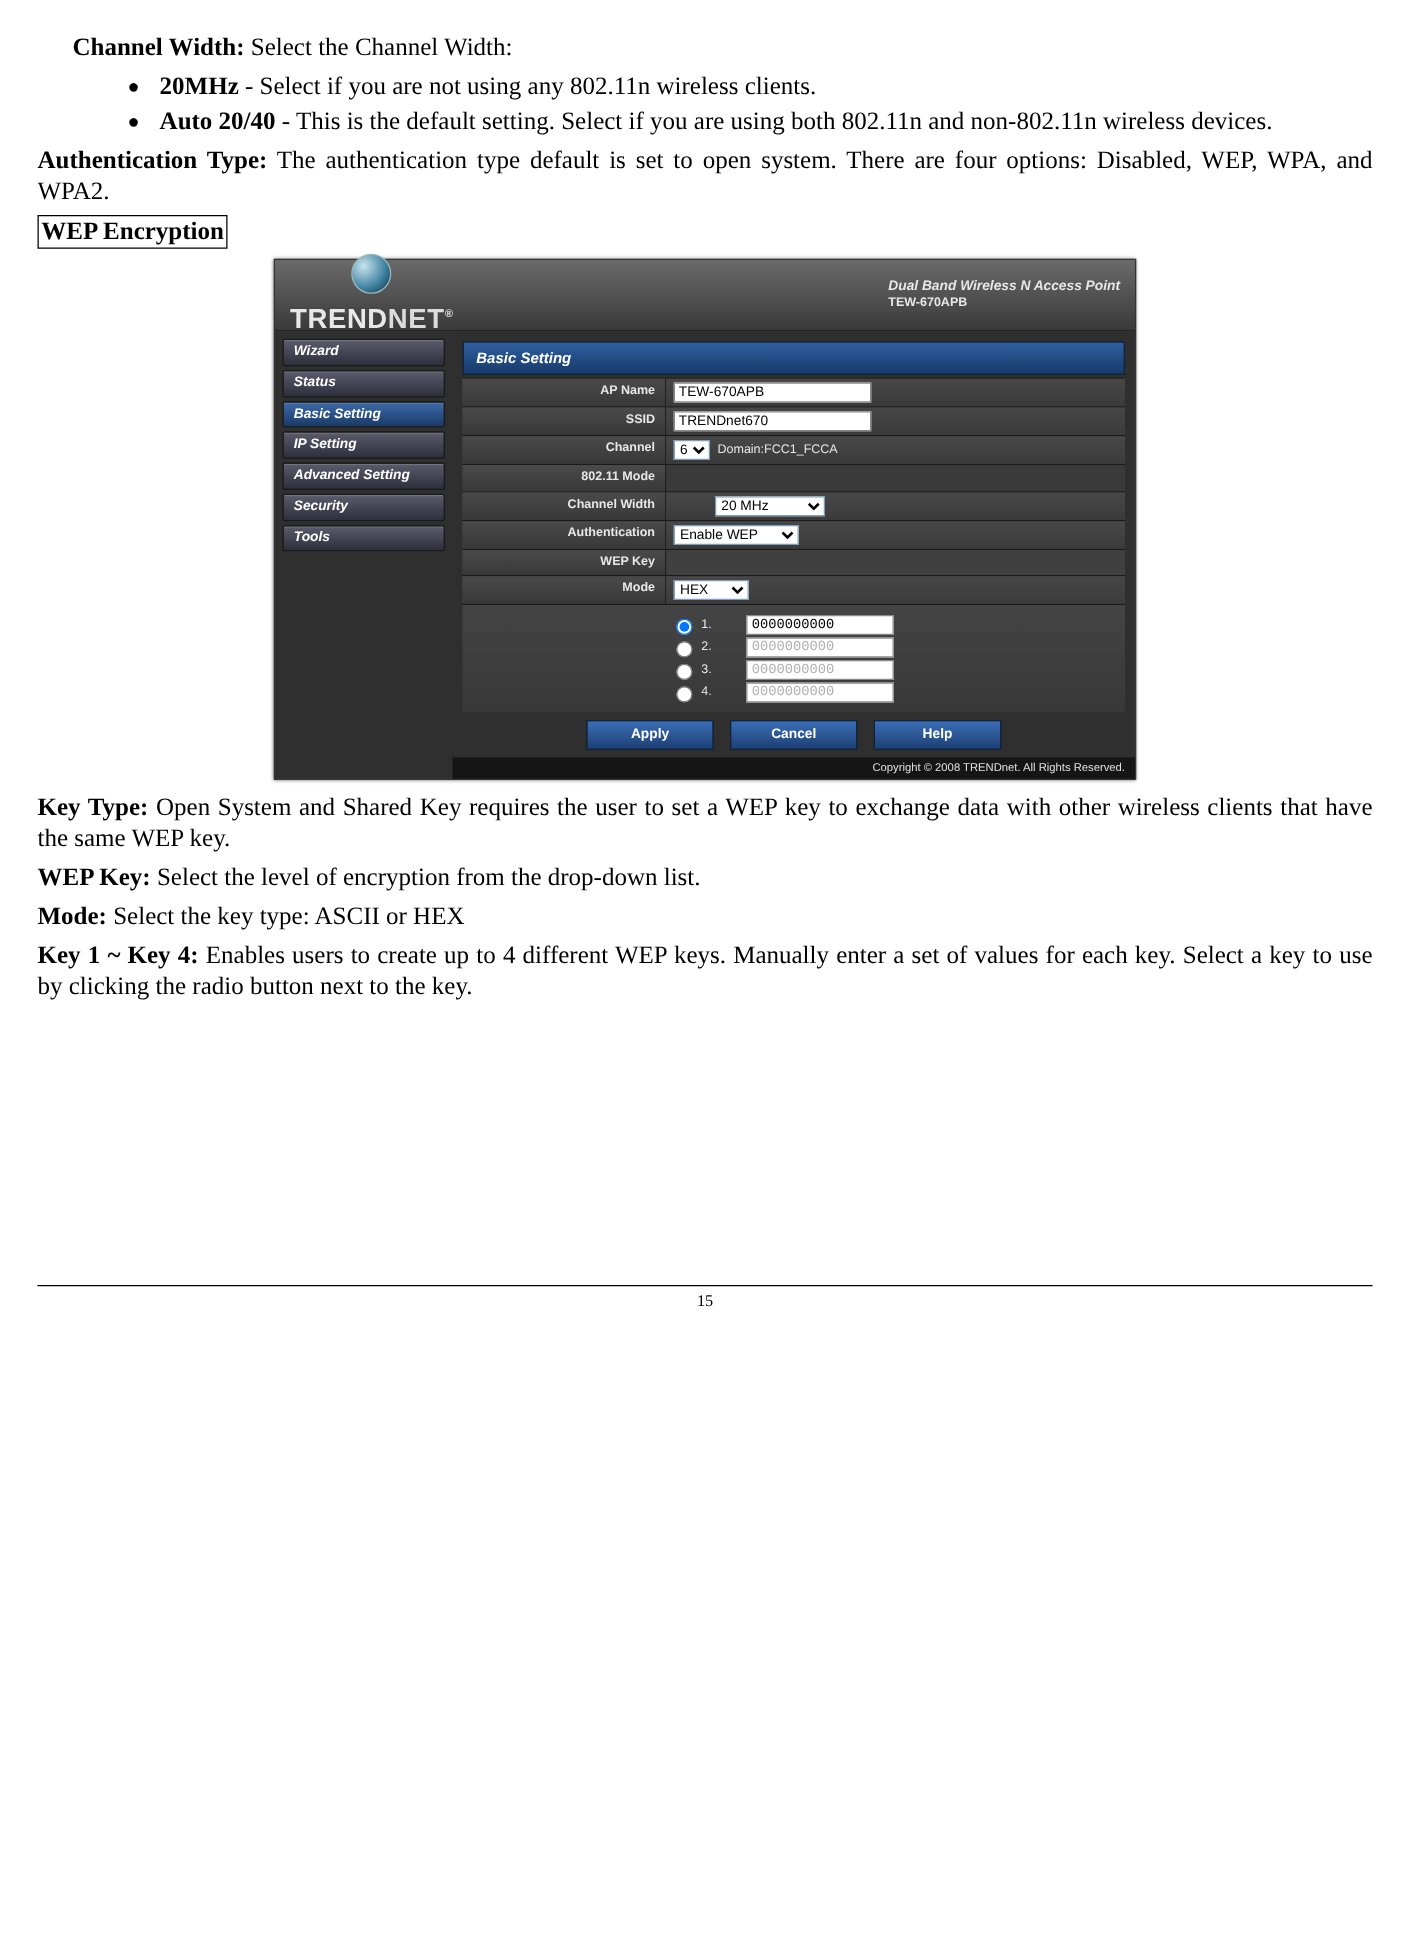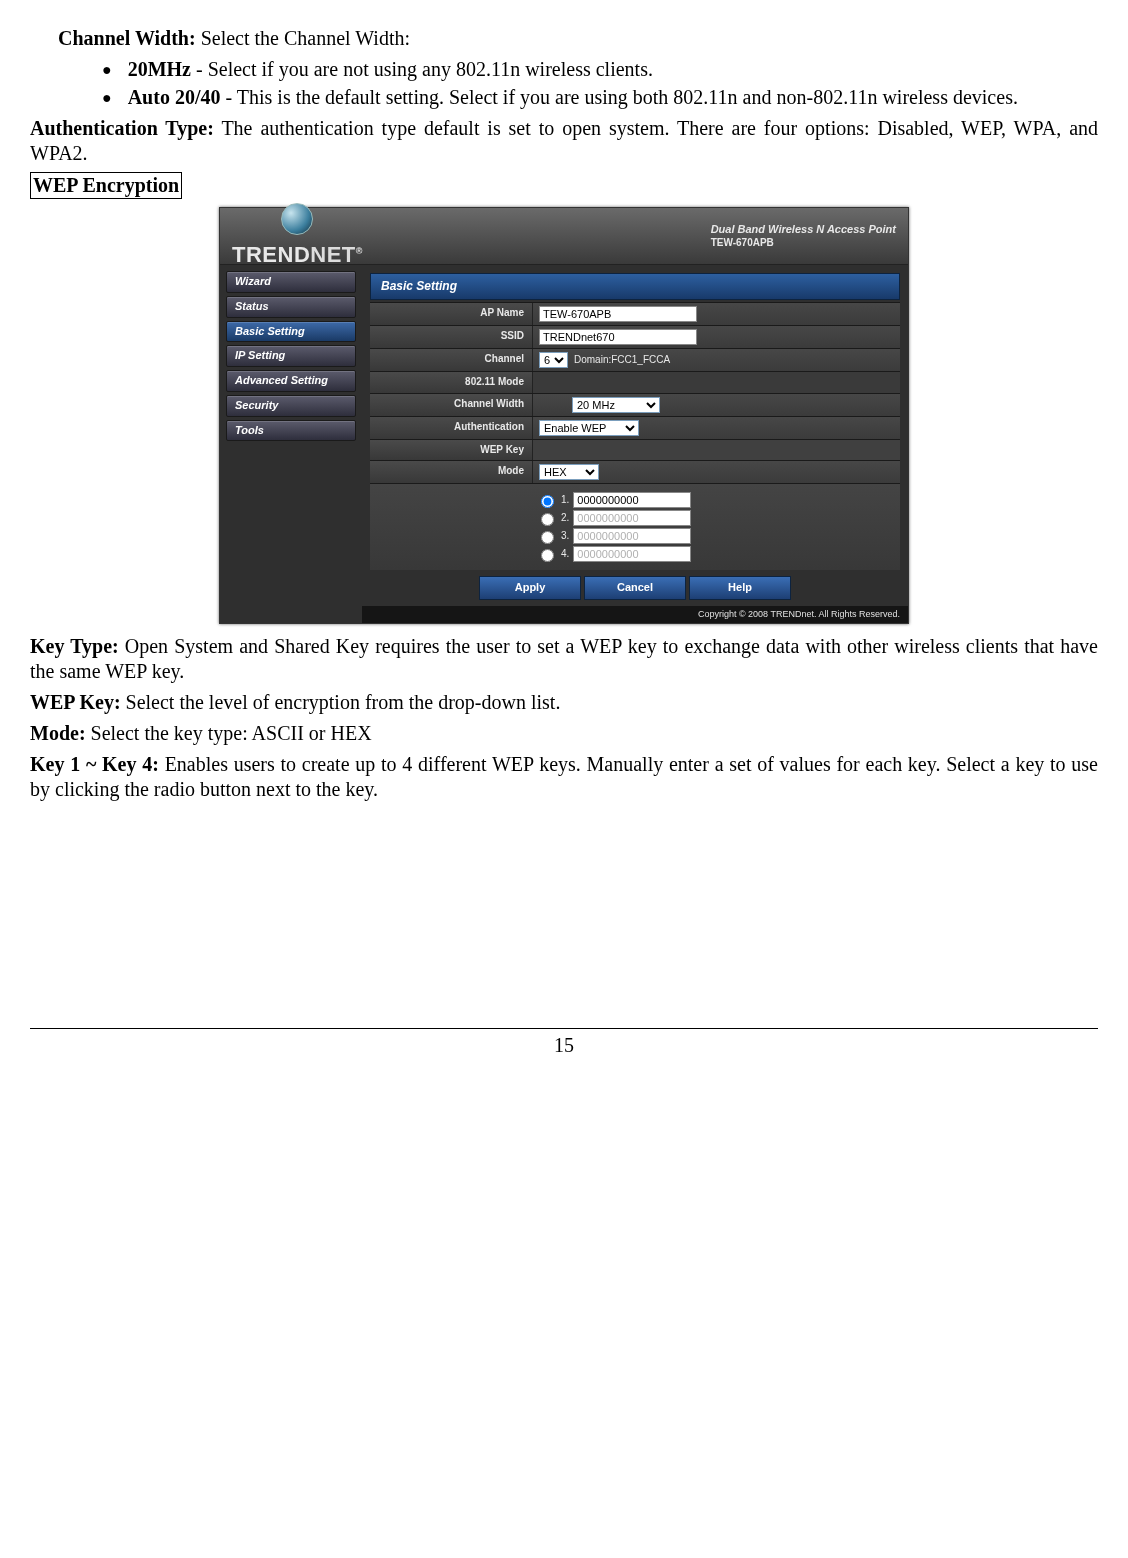--- a/index.html
+++ b/index.html
@@ -117,43 +117,43 @@
       font-size: 11px;
       padding: 0;
       border: 1px solid #7b9ebd;
       background: #fff;
       color: #000;
       font-family: Arial, sans-serif;
     }
     .form-control input[type=radio] { margin: 0 2px 0 0; accent-color: #4a9; }
     .key-rows { padding: 6px 6px; background: linear-gradient(#444,#383838); border-top:1px solid #1a1a1a; }
     .key-row { display: flex; align-items: center; gap: 4px; margin: 2px 0 2px 160px; font-size:10px; color:#e8e8e8;}
-    .key-row input[type=text] { width: 110px; font-size:11px; padding:1px 3px; border:1px solid #888; font-family: Liberation Sans, sans-serif;}
+    .key-row input[type=text] { width: 110px; font-size:11px; padding:1px 3px; border:1px solid #888; font-family: Liberation Mono, monospace; margin-left: 24px;}
     .key-row input.dim { color: #b0b0b0; }
-    .button-bar { display:flex; justify-content:center; gap:3px; padding:6px; background:#2f2f2f; }
+    .button-bar { display:flex; justify-content:center; gap:13px; padding:6px; background:#2f2f2f; }
     .act-btn {
       width:100px;
       background: linear-gradient(#3a6eb5, #1d3f74);
       color:#fff;
       font-weight:bold;
       font-size:11px;
       text-align:center;
       padding:4px 0;
       border:1px solid #0d233f;
       cursor:pointer;
     }
     .footer-bar {
       background: #151515;
       color:#e0e0e0;
       text-align:right;
       font-size:9px;
       padding:3px 8px;
     }
     hr.rule { border:none; border-top:1px solid #000; margin: 40px 0 4px 0; }
-    .pagenum { text-align:center; font-size:20px; }
+    .pagenum { text-align:center; font-size:13px; }
     .just { text-align: justify; }
   </style>
 </head>
 <body>
 
 <div class="para indent">
   <span class="bold">Channel Width:</span><span> Select the Channel Width:</span>
 </div>
 
 <div class="bullet-list">

